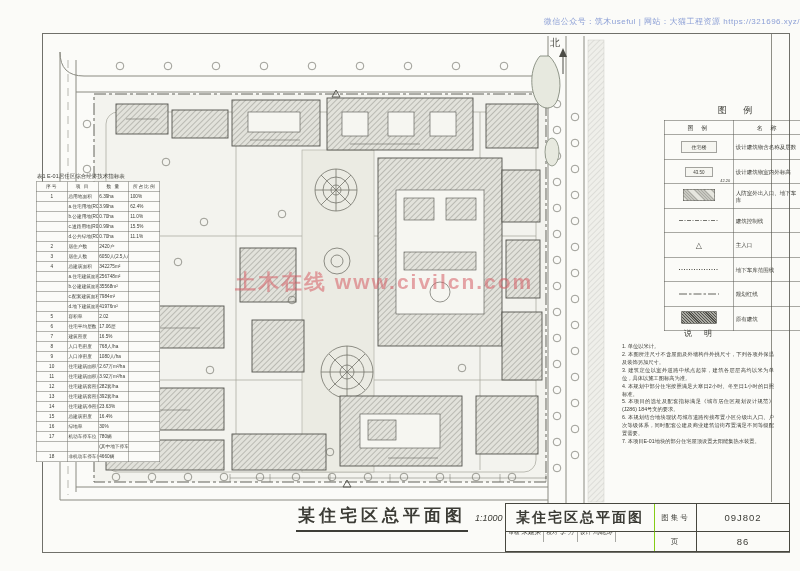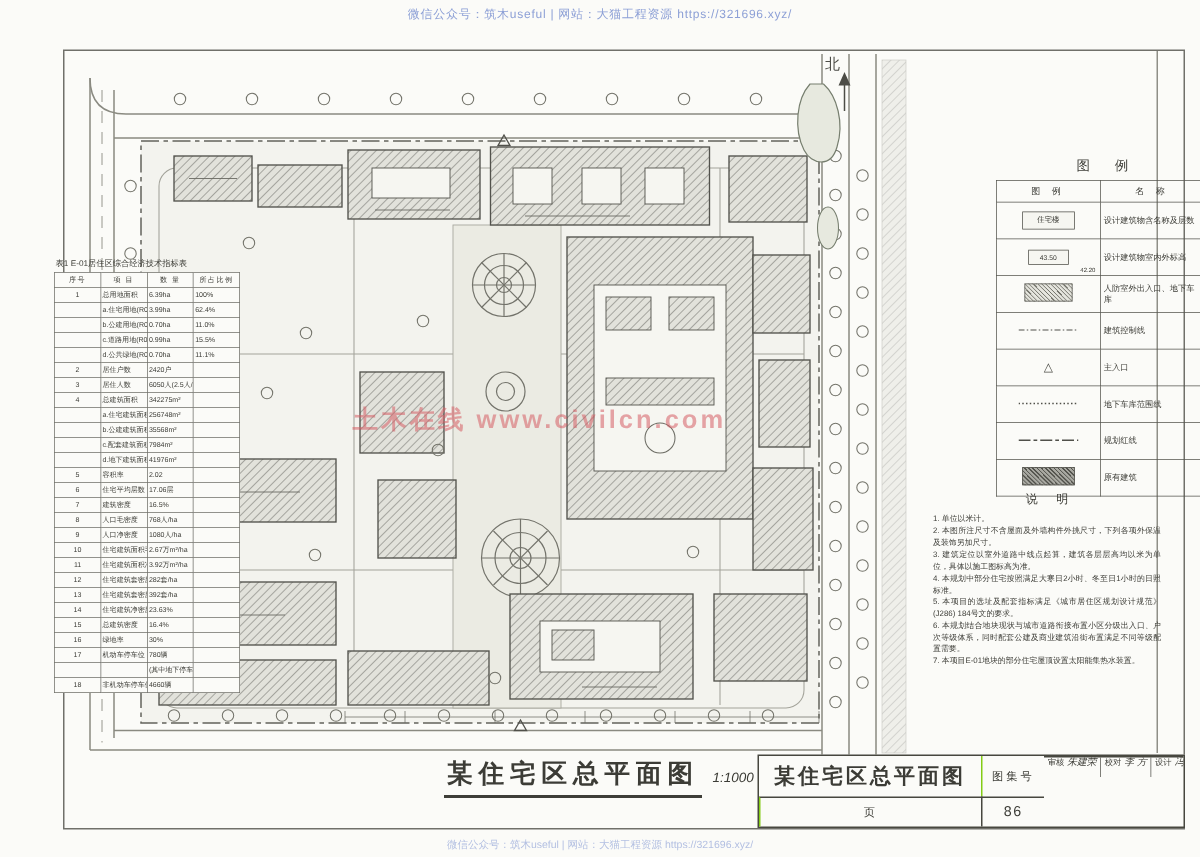--- a/index.html
+++ b/index.html
@@ -1,23 +1,23 @@
 <!DOCTYPE html>
 <html><head>
 <meta charset="utf-8">
 <style>
   html,body{margin:0;padding:0;}
   body{width:800px;height:571px;position:relative;overflow:hidden;background:#fcfcfa;
        font-family:"Liberation Sans",sans-serif;color:#3c3c36;}
   .sheet{position:absolute;inset:0;background:#fbfbf8;}
   
-  .wm{position:absolute;width:100%;text-align:center;color:#8da0d6;}
+  .wm{position:absolute;width:100%;text-align:right;color:#8da0d6;margin-top:12px;}
   .wm.top{top:4px;font-size:8px;letter-spacing:.5px;}
   .wm.bottom{top:558px;font-size:7px;opacity:.65;}
-  .wm-red{position:absolute;left:235px;top:268px;width:380px;font-size:17px;font-weight:700;
+  .wm-red{position:absolute;left:235px;top:268px;width:380px;font-size:21px;font-weight:700;
           letter-spacing:2px;color:rgba(214,92,100,.55);white-space:nowrap;pointer-events:none;}
   
   .frame{position:absolute;left:42px;top:33px;width:746px;height:518px;border:1.2px solid #70706a;}
   .right-rule{position:absolute;left:771px;top:34px;height:468px;border-left:1px solid #8f8f87;}
   
   svg.plan{position:absolute;left:0;top:0;}
   
   .ind-outer{position:absolute;left:36px;top:172px;width:126px;height:292px;}
   .ind-inner{width:252px;transform:scale(.5);transform-origin:0 0;}
   .ind-title{font-size:11px;margin:0 0 4px 2px;white-space:nowrap;}
@@ -533,20 +533,21 @@
   </div>
 
   <div class="caption">
     <span class="cap-t">某住宅区总平面图</span>
     <span class="cap-s">1:1000</span>
   </div>
 
   <div class="titleblock">
     <div class="tb tb-title">某住宅区总平面图</div>
     <div class="tb tb-atlas-label">图集号</div>
+    <div class="tb tb-atlas-no">09J802</div>
     <div class="tb tb-approvals">
       <div class="ap-scale">
 
       <span class="ap">
           <b>审核</b>
           <i>朱建荣</i>
         </span>
           <span class="ap">
           <b>校对</b>
           <i>李 方</i>

